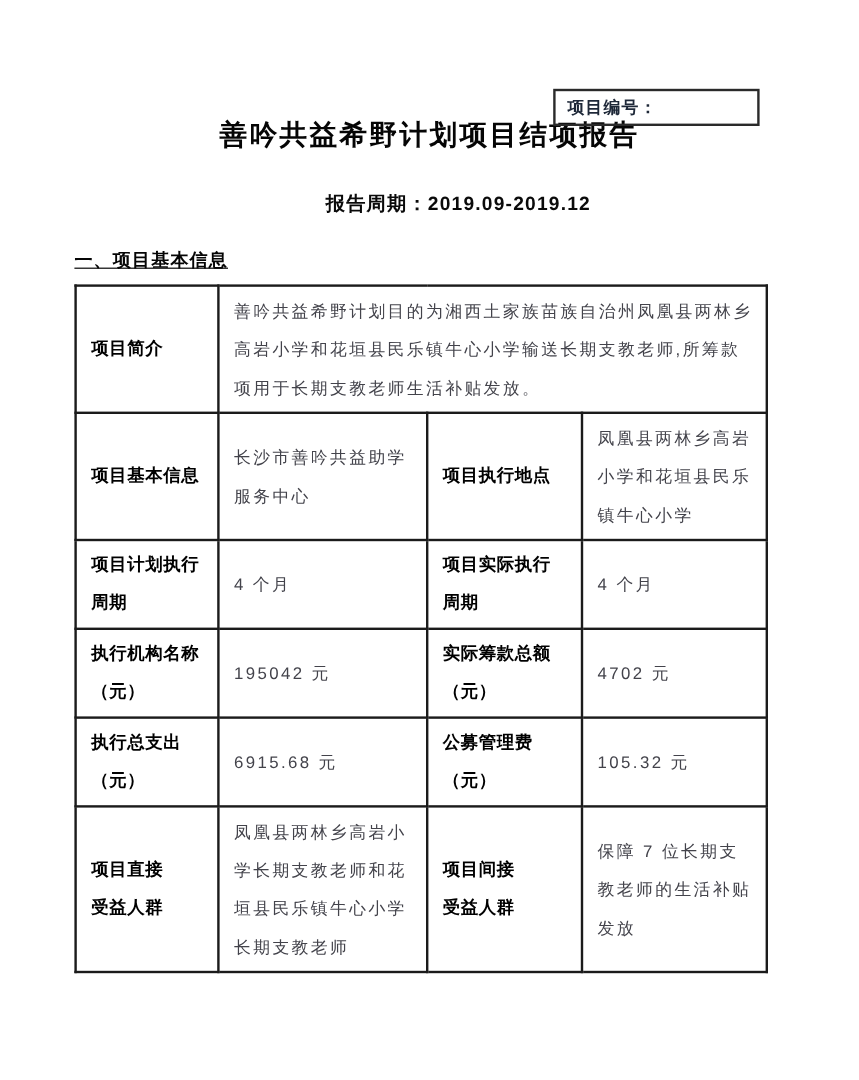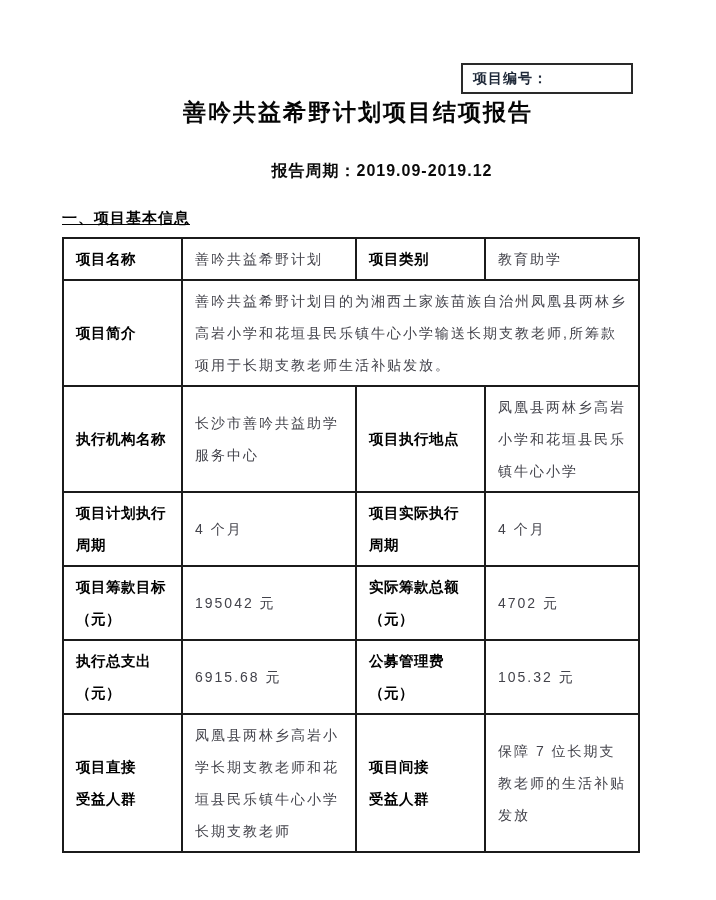--- a/index.html
+++ b/index.html
@@ -6,21 +6,21 @@
   html,body { background:#ffffff; }
   body { font-family:"Liberation Sans", sans-serif; }
   .page {
     position:relative;
     width:716px; height:900px;
     background:#ffffff;
     overflow:hidden;
   }
   .pn-box {
     position:absolute;
-    left:461px; top:63px;
+    left:461px; top:74px;
     width:172px; height:31px;
     border:2px solid #2a2a2a;
     display:flex; align-items:center;
     padding-left:10px;
   }
   .pn-box span {
     font-size:14px; font-weight:bold;
     color:#1e2838; letter-spacing:1px;
   }
   .title {
@@ -85,46 +85,40 @@
   <div class="section-heading">一、项目基本信息</div>
 
   <table class="basic-info">
     <colgroup>
       <col style="width:119px">
       <col style="width:174px">
       <col style="width:129px">
       <col style="width:154px">
     </colgroup>
     <tbody>
-      <tr class="r1">
-        <td class="lbl">项目名称</td>
-        <td class="val">善吟共益希野计划</td>
-        <td class="lbl">项目类别</td>
-        <td class="val">教育助学</td>
-      </tr>
       <tr class="r2">
         <td class="lbl">项目简介</td>
         <td class="val" colspan="3">善吟共益希野计划目的为湘西土家族苗族自治州凤凰县两林乡高岩小学和花垣县民乐镇牛心小学输送长期支教老师,所筹款项用于长期支教老师生活补贴发放。</td>
       </tr>
       <tr class="r3">
-        <td class="lbl">执行机构名称</td>
+        <td class="lbl">项目基本信息</td>
         <td class="val">长沙市善吟共益助学服务中心</td>
         <td class="lbl">项目执行地点</td>
         <td class="val">凤凰县两林乡高岩小学和花垣县民乐镇牛心小学</td>
       </tr>
       <tr class="r4">
         <td class="lbl">项目计划执行
 周期</td>
         <td class="val">4 个月</td>
         <td class="lbl">项目实际执行
 周期</td>
         <td class="val">4 个月</td>
       </tr>
       <tr class="r5">
-        <td class="lbl">项目筹款目标
+        <td class="lbl">执行机构名称
 （元）</td>
         <td class="val">195042 元</td>
         <td class="lbl">实际筹款总额
 （元）</td>
         <td class="val">4702 元</td>
       </tr>
       <tr class="r6">
         <td class="lbl">执行总支出
 （元）</td>
         <td class="val">6915.68 元</td>

